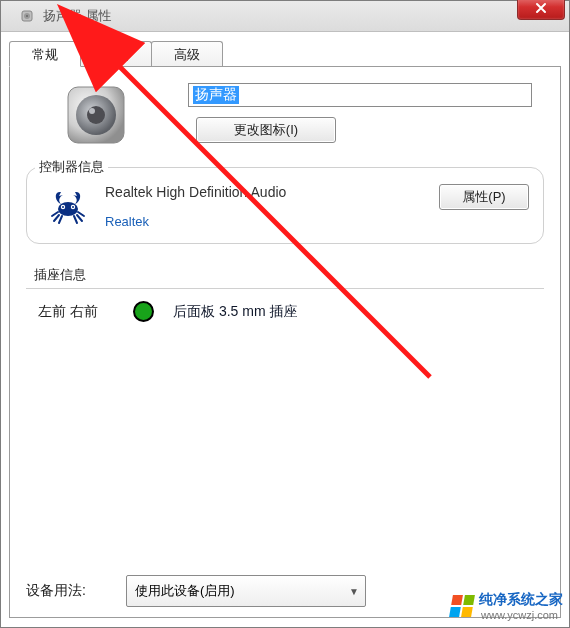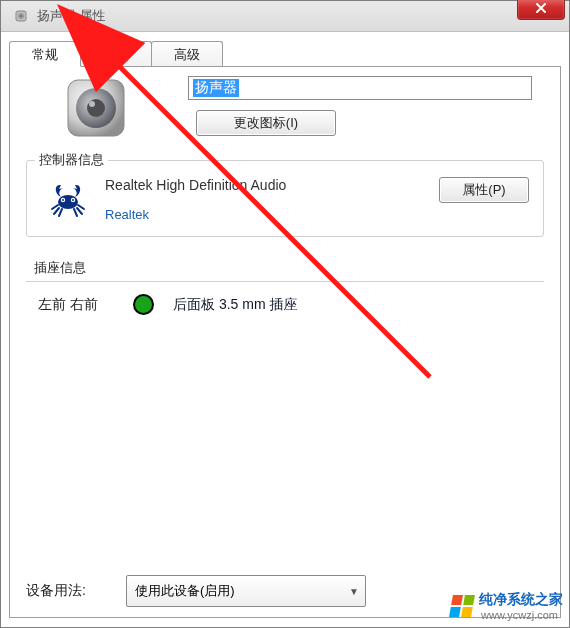--- a/index.html
+++ b/index.html
@@ -19,21 +19,21 @@
     background: #fff;
     border: 1px solid #7d7d7d;
     box-sizing: border-box;
   }
   .titlebar {
     display: flex;
     align-items: center;
     height: 30px;
     background: linear-gradient(to bottom, #eaeaea, #dcdcdc);
     border-bottom: 1px solid #bfbfbf;
-    padding-left: 14px;
+    padding-left: 20px;
     position: relative;
   }
   .titlebar .icon-slot {
     width: 16px;
     height: 16px;
     margin-right: 6px;
     display: flex;
     align-items: center;
     justify-content: center;
   }
@@ -84,21 +84,21 @@
     top: 1px;
   }
   .tab + .tab { margin-left: -1px; }
   .pane {
     margin: 0 8px 8px 8px;
     border: 1px solid #9c9c9c;
     height: 552px;
     position: relative;
     background: #fff;
     box-sizing: border-box;
-    padding: 9px 16px 10px 16px;
+    padding: 16px 16px 10px 16px;
   }
   .toprow {
     display: flex;
     margin-bottom: 16px;
     position: relative;
   }
   .speaker-art {
     width: 64px;
     height: 64px;
     flex: 0 0 64px;
@@ -137,21 +137,21 @@
     color: #222;
     border: 1px solid #8a8a8a;
     border-radius: 3px;
     background: linear-gradient(to bottom, #fdfdfd, #e6e6e6);
     box-shadow: inset 0 0 0 1px #fff;
     cursor: default;
     box-sizing: border-box;
   }
   .grouped {
     border: 1px solid #d0d0d0;
-    border-radius: 3px;
+    border-radius: 13px;
     position: relative;
     padding: 16px 14px 14px 14px;
     margin-top: 20px;
   }
   .grouped .legend {
     position: absolute;
     top: -10px;
     left: 8px;
     background: #fff;
     padding: 0 4px;

